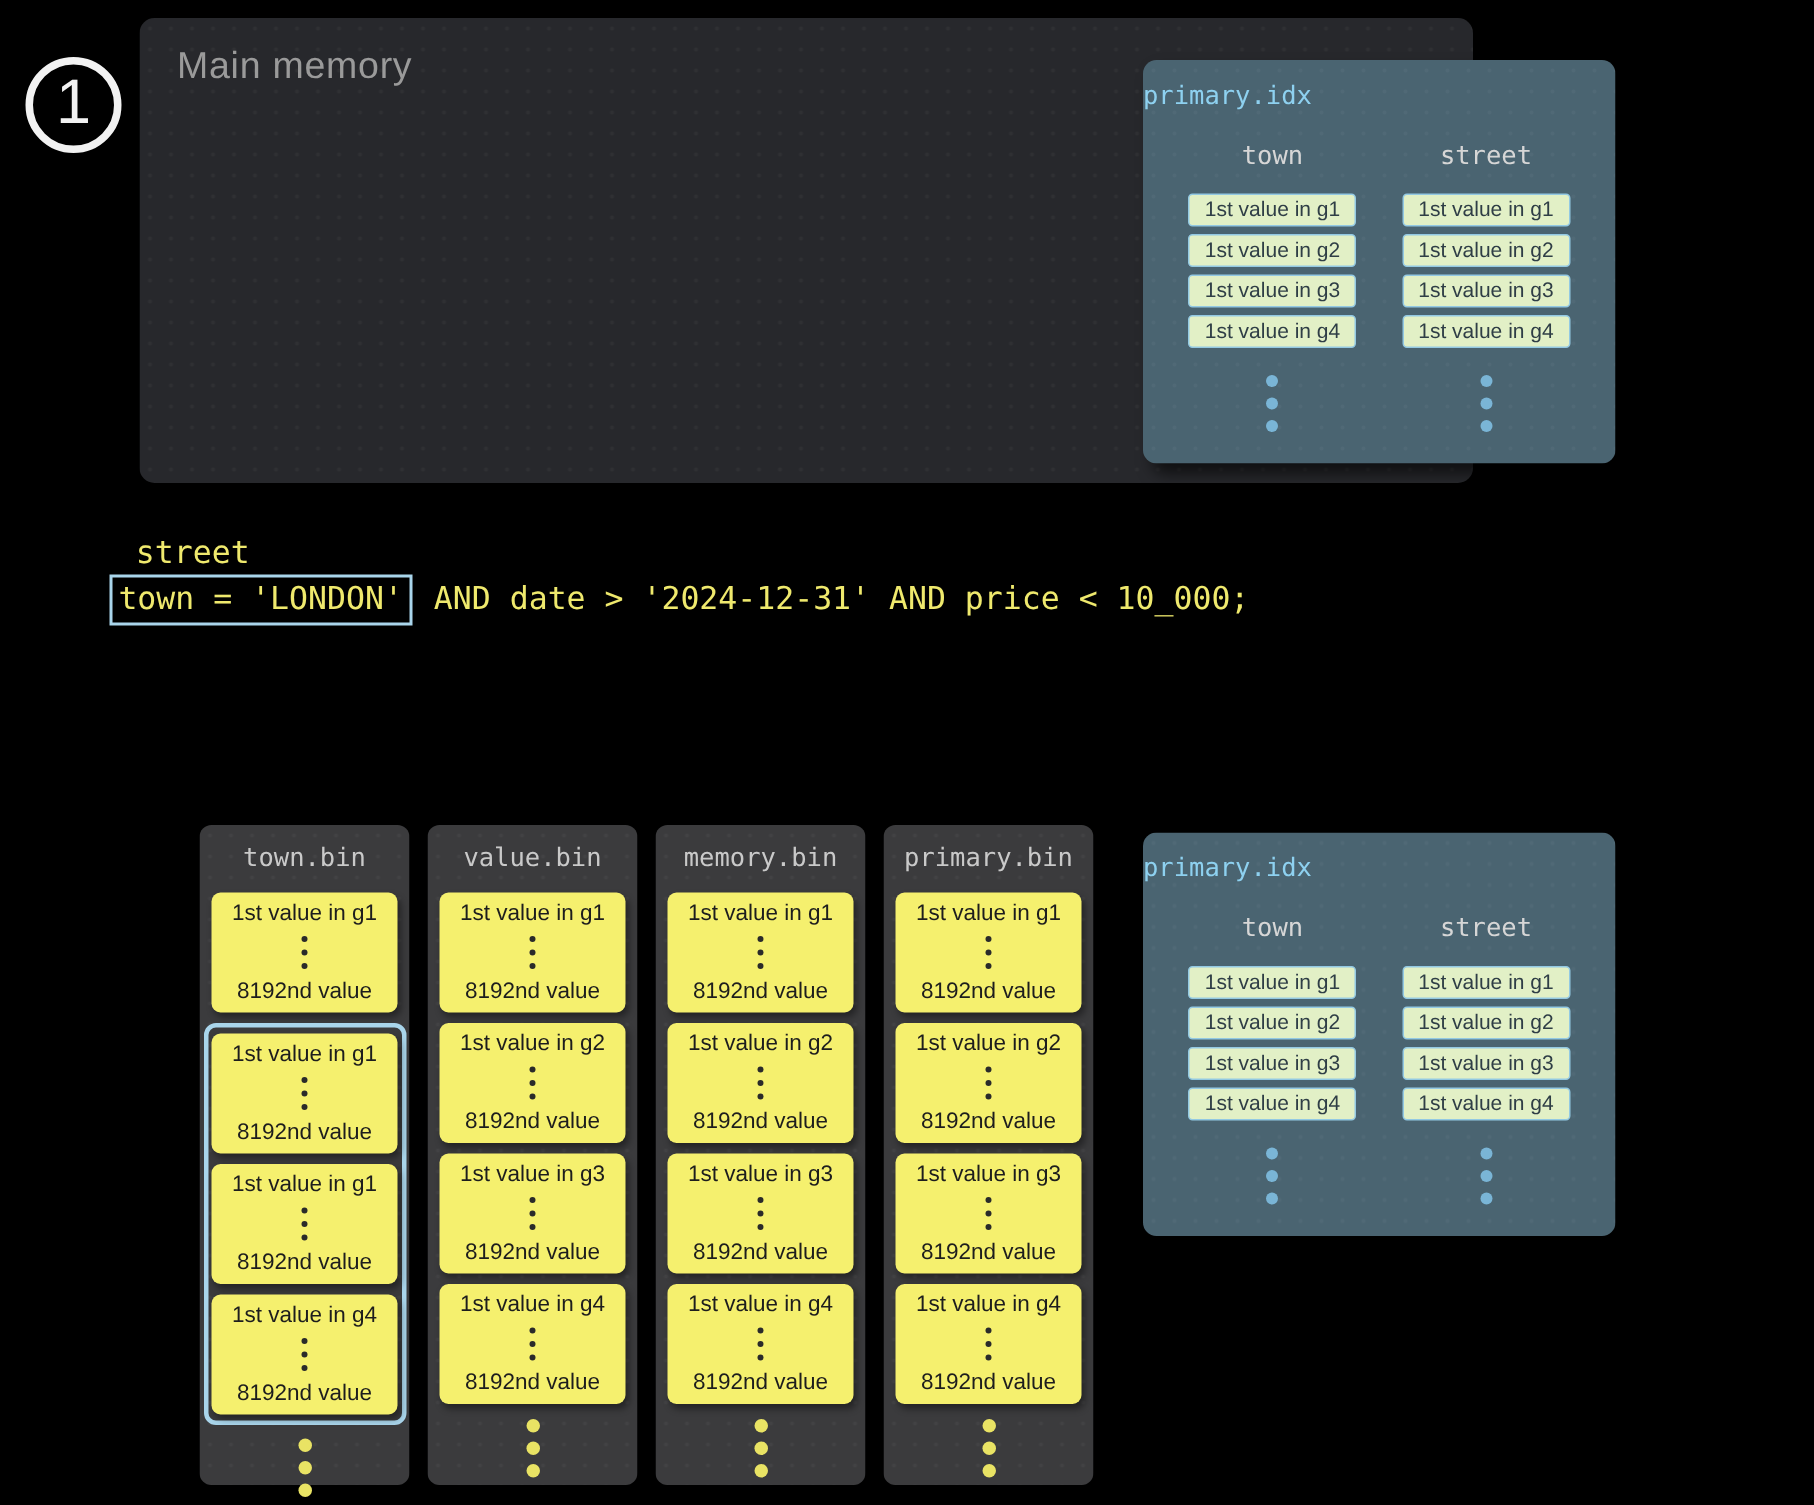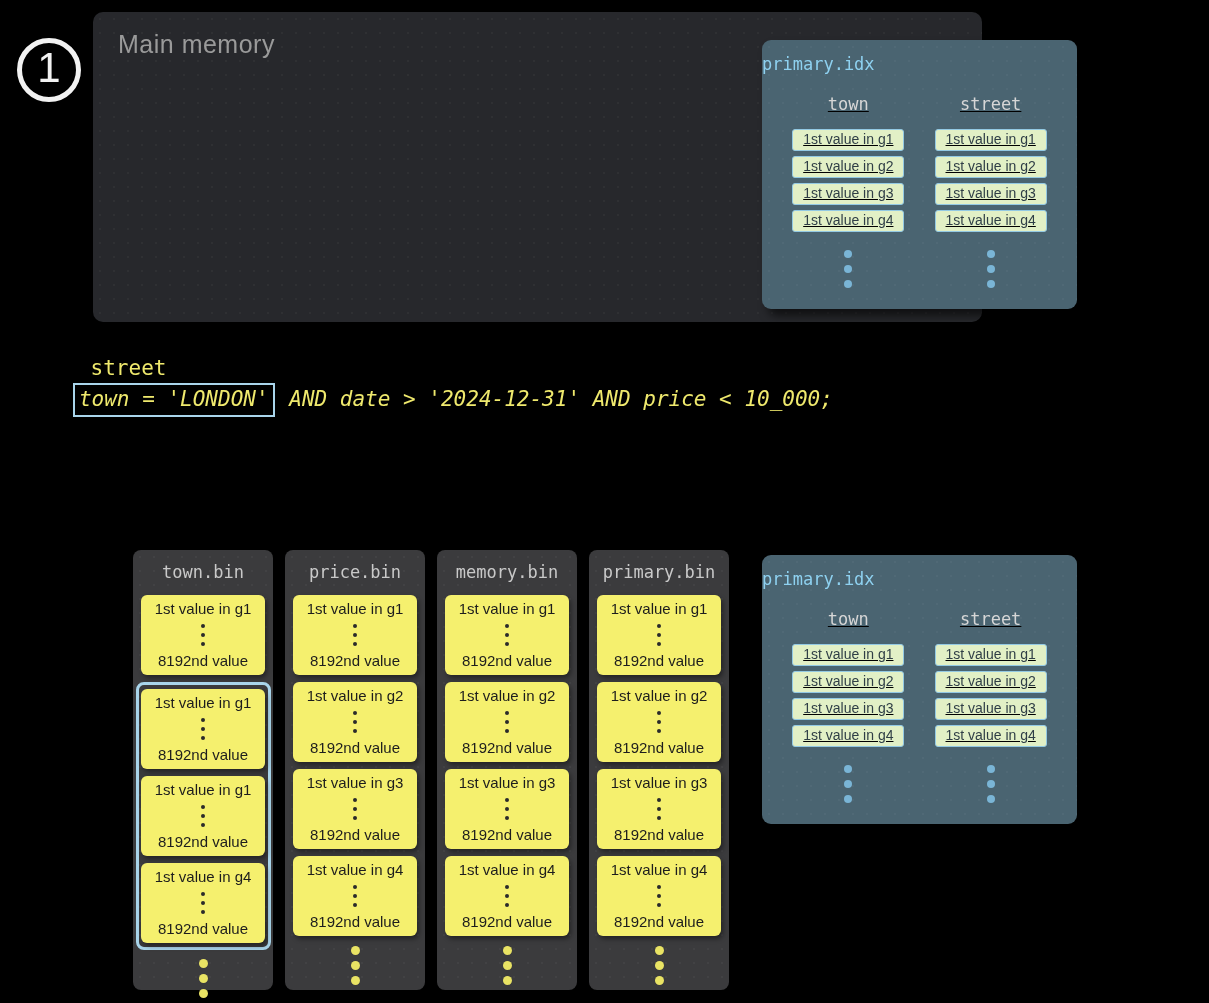--- a/index.html
+++ b/index.html
@@ -28,39 +28,39 @@
   .mm-title { position:absolute; left:25px; top:18px; font-size:25px;
               color:var(--memory_title); letter-spacing:.5px; }
 
   .idx-card { position:absolute; width:315px; background-color:var(--idx_card);
     border-radius:9px; box-shadow:6px 7px 10px rgba(0,0,0,.6); padding:14px 0 18px; }
   .idx-card.top { left:669px; top:28px; }
   .idx-card.bottom { left:762px; top:555px; }
   .idx-title { text-align:left; font:17px "DejaVu Sans Mono", monospace;
                color:var(--idx_title); margin-bottom:20px; }
   .idx-cols { display:flex; justify-content:space-evenly; }
-  .idx-col { display:flex; flex-direction:column; align-items:center;text-decoration:underline; }
+  .idx-col { display:flex; flex-direction:column; align-items:center; }
   .idx-col-name { font:17px "DejaVu Sans Mono", monospace; color:var(--idx_col_name);
                   margin-bottom:15px; }
   .chip { width:112px; height:22px; line-height:19px; background:var(--chip_bg);
     border:1.5px solid var(--chip_border); border-radius:3px; font-size:14px;
     color:var(--chip_text); text-align:center; margin-bottom:5px; }
 
   .vdots { display:flex; flex-direction:column; align-items:center; }
   .vdots i { display:block; border-radius:50%; }
   .vdots.blue { margin-top:9px; }
   .vdots.blue i { width:8px; height:8px; background:var(--idx_dots); margin:3.5px 0; }
   .vdots.dark i { width:4px; height:4px; background:var(--granule_dots); margin:2.5px 0; }
   .vdots.yellow { margin-top:4px; }
   .vdots.yellow i { width:9px; height:9px; background:var(--bin_dots); margin:3px 0; }
 
   .sql { position:absolute; left:40px; top:354px;
          font:21px/29px "DejaVu Sans Mono", monospace; color:var(--sql_text); }
   .sql .line { white-space:pre; }
-  .sql .pre { white-space:pre;font-style:italic; }
+  .sql .pre { white-space:pre; }
   .sql .boxed { display:inline-block; border:2px solid var(--highlight_border);
                 padding:0 4px 1px; margin:0 2px 0 -5px; }
 
   .bin-col { position:absolute; top:550px; width:140px; height:440px;
     background-color:var(--bin_panel); border-radius:8px; padding-top:12px;
     box-shadow:3px 4px 8px rgba(0,0,0,.45); }
   .bin-title { text-align:center; font:17px "DejaVu Sans Mono", monospace;
                color:var(--bin_title); margin-bottom:13px; }
   .granule { width:124px; margin:0 auto 7px; background:var(--granule_bg);
     border-radius:6px; padding:5px 0 6px; box-shadow:2px 3px 5px rgba(0,0,0,.4); }
@@ -158,21 +158,21 @@
     </div>
   </div>
   <div class="vdots yellow">
       <i></i>
       <i></i>
       <i></i>
     </div>
 </div>
 
 <div class="bin-col texture" style="left:285px">
-  <div class="bin-title">price.bin</div>
+  <div class="bin-title">value.bin</div>
   <div class="granule">
     <div class="g-label">1st value in g1</div>
     <div class="vdots dark">
         <i></i>
         <i></i>
         <i></i>
       </div>
     <div class="g-label">8192nd value</div>
   </div>
   <div class="granule">

